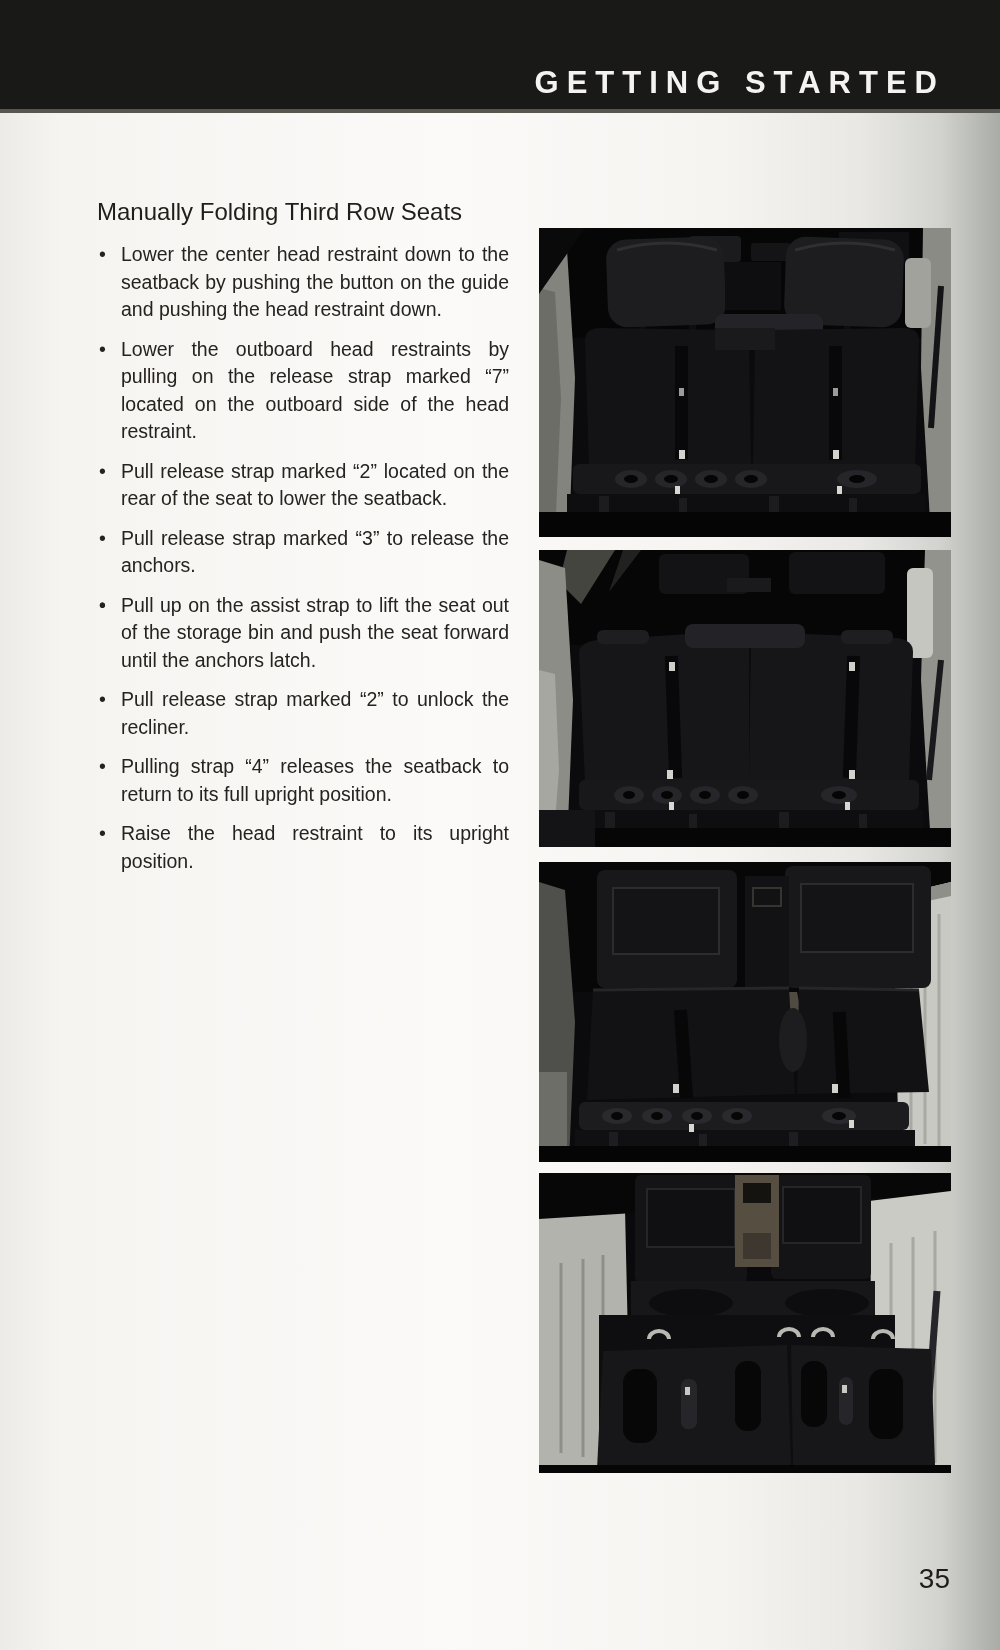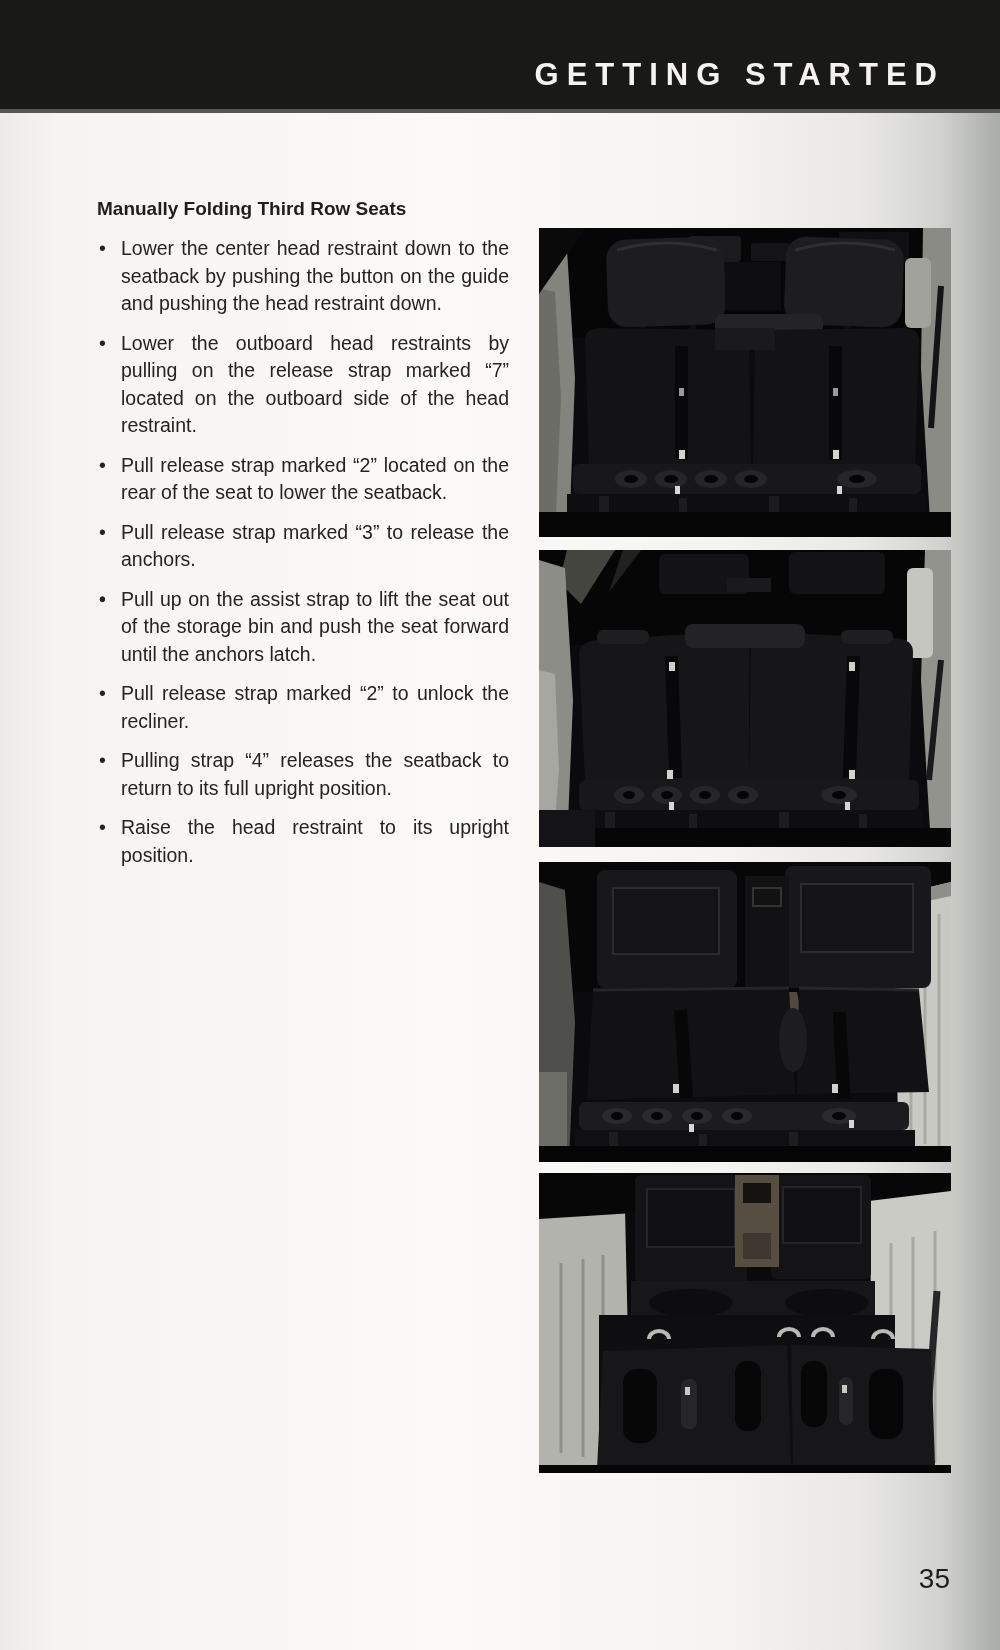--- a/index.html
+++ b/index.html
@@ -10,31 +10,31 @@
     background:linear-gradient(90deg,#edebe8 0%,#f6f4f1 6%,#fbfaf8 45%,#f6f4f1 72%,#e9e8e4 86%,#d2d3cf 94%,#a9aba7 100%);
     font-family:"Liberation Sans",sans-serif;
     color:#26221f;
   }
   .header-band{
     position:absolute;left:0;top:0;width:1000px;height:113px;
     background:#191917;
     border-bottom:4px solid #58564f;
     display:flex;align-items:flex-end;justify-content:flex-end;
     box-sizing:border-box;
-    padding:0 55px 16px 0;
+    padding:0 55px 8px 0;
   }
   .header-title{
     font-size:31px;font-weight:700;letter-spacing:8px;
     color:#f4f3f1;white-space:nowrap;
   }
   .text-col{
     position:absolute;left:97px;top:198px;width:412px;
   }
   .sec-heading{
-    font-size:19px;font-weight:700;margin:0 0 15px 0;color:#211d1a;
+    font-size:24px;font-weight:400;margin:0 0 15px 0;color:#211d1a;
   }
   .sec-heading.second{margin-top:15px;}
   .bullet{
     position:relative;padding-left:24px;margin:0 0 12px 0;
     font-size:19.5px;line-height:27.5px;text-align:justify;
   }
   .bullet .dot{position:absolute;left:2px;top:0;}
   .photo{
     position:absolute;left:539px;width:412px;background:#0b0b0d;
   }

